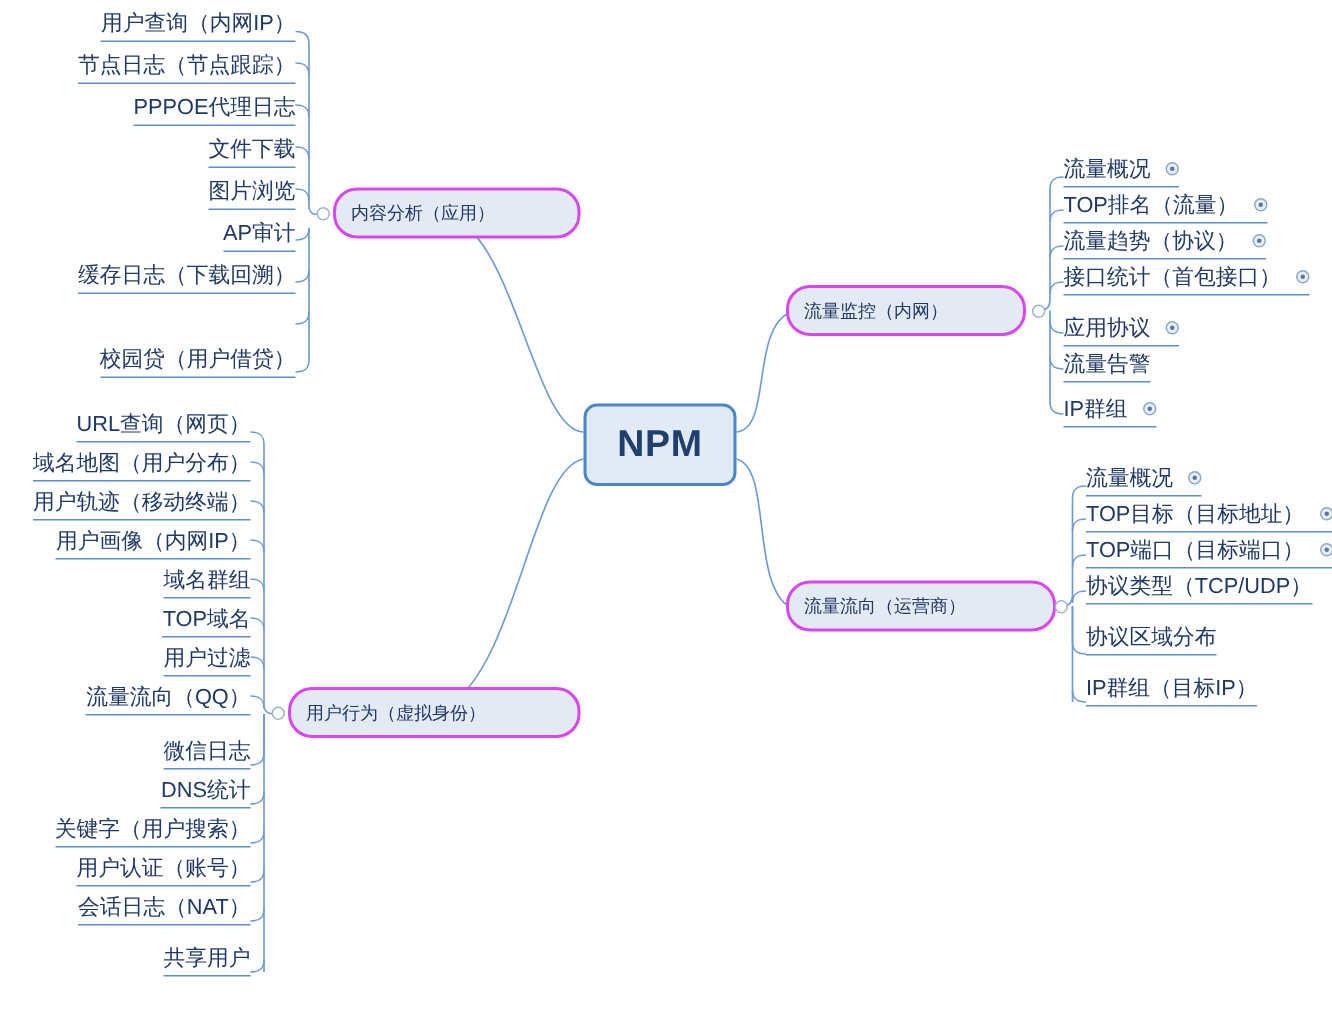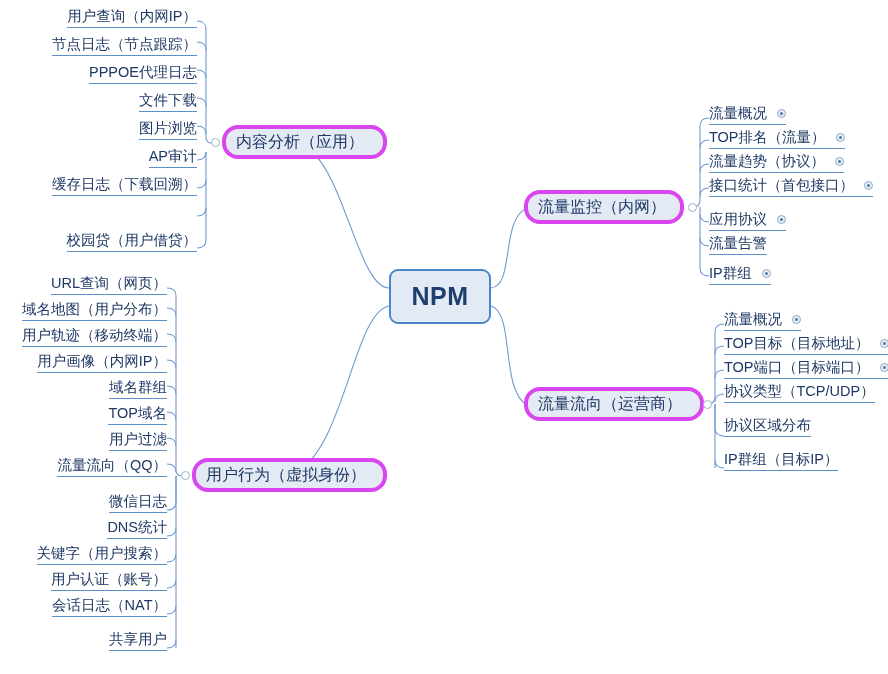--- a/index.html
+++ b/index.html
@@ -40,27 +40,27 @@
     font-weight: bold;
     color: #1f3f6e;
     letter-spacing: 0.5px;
     z-index: 6;
   }
 
   
   .branch-node {
     position: absolute;
     background: #e3eaf4;
-    border: 4px solid #d946ef;
+    border: 2px solid #d946ef;
     border-radius: 16px;
     height: 34px;
     display: flex;
     align-items: center;
     padding: 0 10px;
-    font-size: 16px;
+    font-size: 12px;
     color: #1f3864;
     white-space: nowrap;
     z-index: 5;
   }
   .branch-node.bn-content  { left: 222px; top: 125px; width: 165px; }
   .branch-node.bn-behavior { left: 192px; top: 458px; width: 195px; }
   .branch-node.bn-monitor  { left: 524px; top: 190px; width: 160px; }
   .branch-node.bn-flow     { left: 524px; top: 387px; width: 180px; }
 
   

